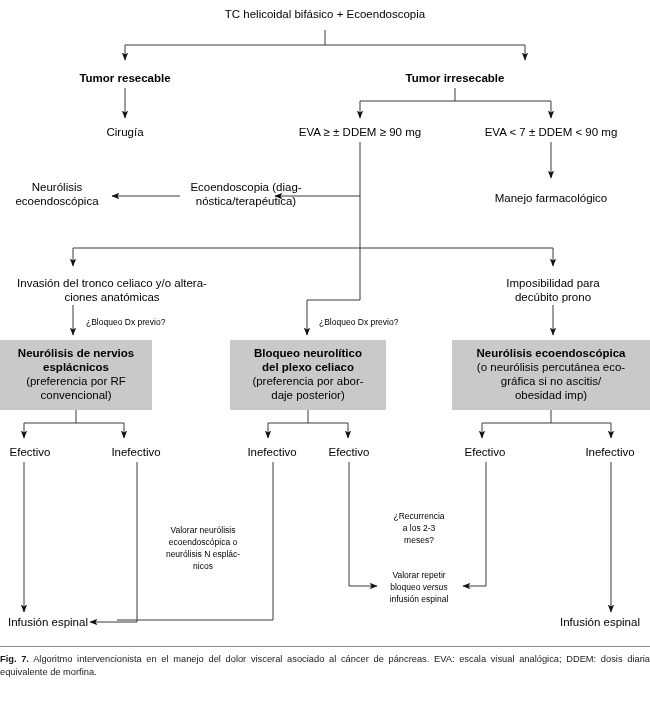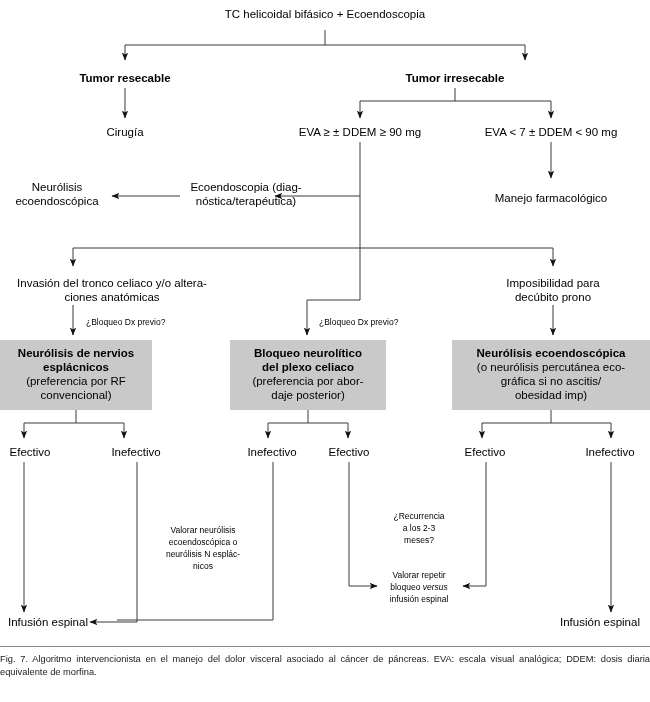--- a/index.html
+++ b/index.html
@@ -21,21 +21,21 @@
   .ln{stroke:#3a3a3a;stroke-width:1;fill:none;}
   .boxfill{fill:#c9c9c9;stroke:none;}
   #caption{
     position:absolute;left:0;top:646px;width:650px;
   }
   #caprule{border-top:1px solid #8a8a8a;width:650px;height:0;}
   #captext{
     font-size:9.3px;line-height:13px;color:#1a1a1a;
     padding-top:6px;text-align:justify;
   }
-  #captext b{font-weight:normal;}
+  #captext b{font-weight:bold;}
 </style>
 </head>
 <body>
 
 <div id="figure">
 
   <svg id="flow" viewBox="0 0 650 640">
     <defs>
       <marker id="ah" markerWidth="9" markerHeight="9" refX="7.4" refY="3.2" orient="auto" markerUnits="userSpaceOnUse">
         <path d="M0,0 L8,3.2 L0,6.4 L1.9,3.2 z" fill="#111"></path>

